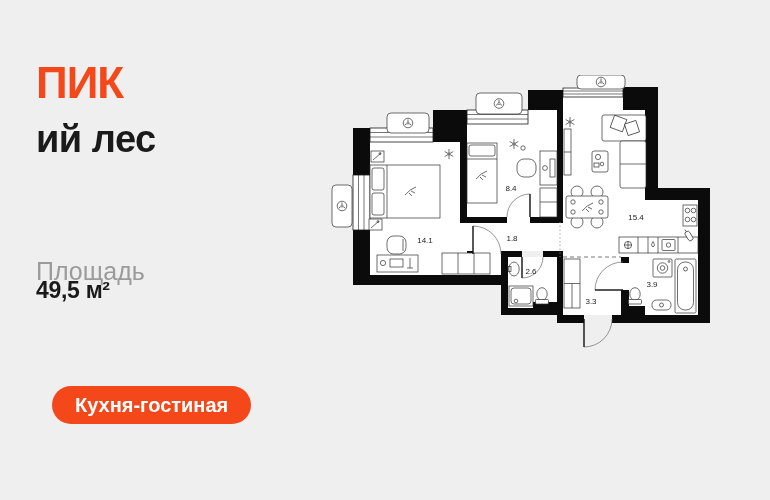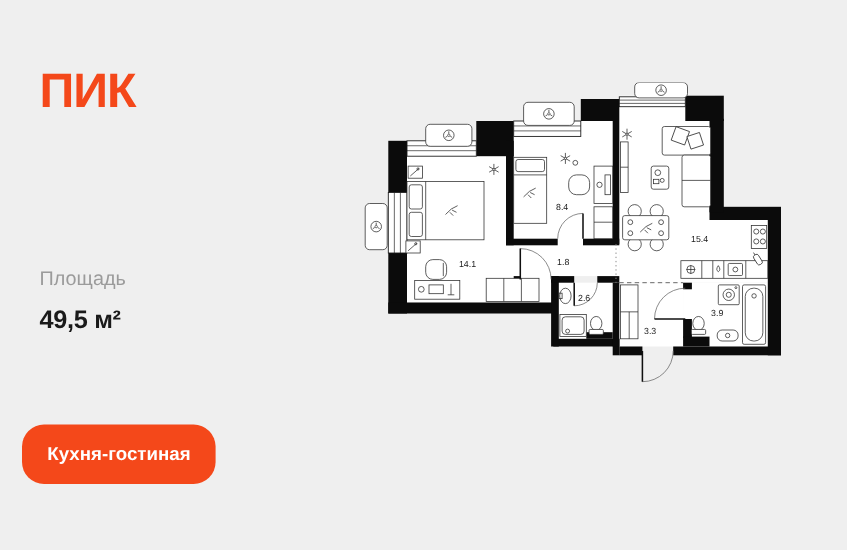--- a/index.html
+++ b/index.html
@@ -16,33 +16,33 @@
     position:absolute;left:36px;top:60px;
     font-size:44px;font-weight:800;letter-spacing:-1px;
     color:var(--accent);line-height:1.05;
   }
   .title{
     position:absolute;left:36px;top:119px;
     font-size:38px;font-weight:700;color:var(--ink);
     line-height:40px;letter-spacing:-0.5px;
   }
   .area-label{
-    position:absolute;left:36px;top:243px;
-    font-size:18px;font-weight:400;color:var(--muted);
+    position:absolute;left:36px;top:257px;
+    font-size:25px;font-weight:400;color:var(--muted);
   }
   .area-value{
     position:absolute;left:36px;top:277px;
     font-size:23px;font-weight:700;color:var(--ink);
     letter-spacing:-0.3px;
   }
   .tag{
-    position:absolute;left:20px;top:386px;
-    height:54px;border-radius:20px;
+    position:absolute;left:52px;top:386px;
+    height:38px;border-radius:20px;
     background:var(--accent);color:#fff;
-    font-size:17px;font-weight:700;
+    font-size:20px;font-weight:700;
     display:inline-flex;align-items:center;
     padding:0 23px;white-space:nowrap;
   }
   .plan{position:absolute;left:330px;top:75px;width:390px;height:278px;}
   svg text.rl{
     font-family:"Liberation Sans", sans-serif;
     font-size:8px;fill:#1b1b1b;text-anchor:middle;
   }
   .wall{fill:#0b0b0b;stroke:none;}
   .room{fill:#ffffff;stroke:none;}
@@ -56,20 +56,21 @@
   .dots{stroke:#8b8b8b;stroke-width:.9;stroke-dasharray:1.2 2.6;fill:none;}
 </style>
 </head>
 <body>
 
 <div class="card">
 
   <div class="logo">ПИК</div>
 
   <div class="title">
+    <div>ий лес</div>
   </div>
 
   <div class="area-label">Площадь</div>
   <div class="area-value">49,5 м²</div>
 
   <div class="tag">Кухня-гостиная</div>
 
   <div class="plan">
   <svg viewBox="0 0 390 278" width="390" height="278">
     <defs>

